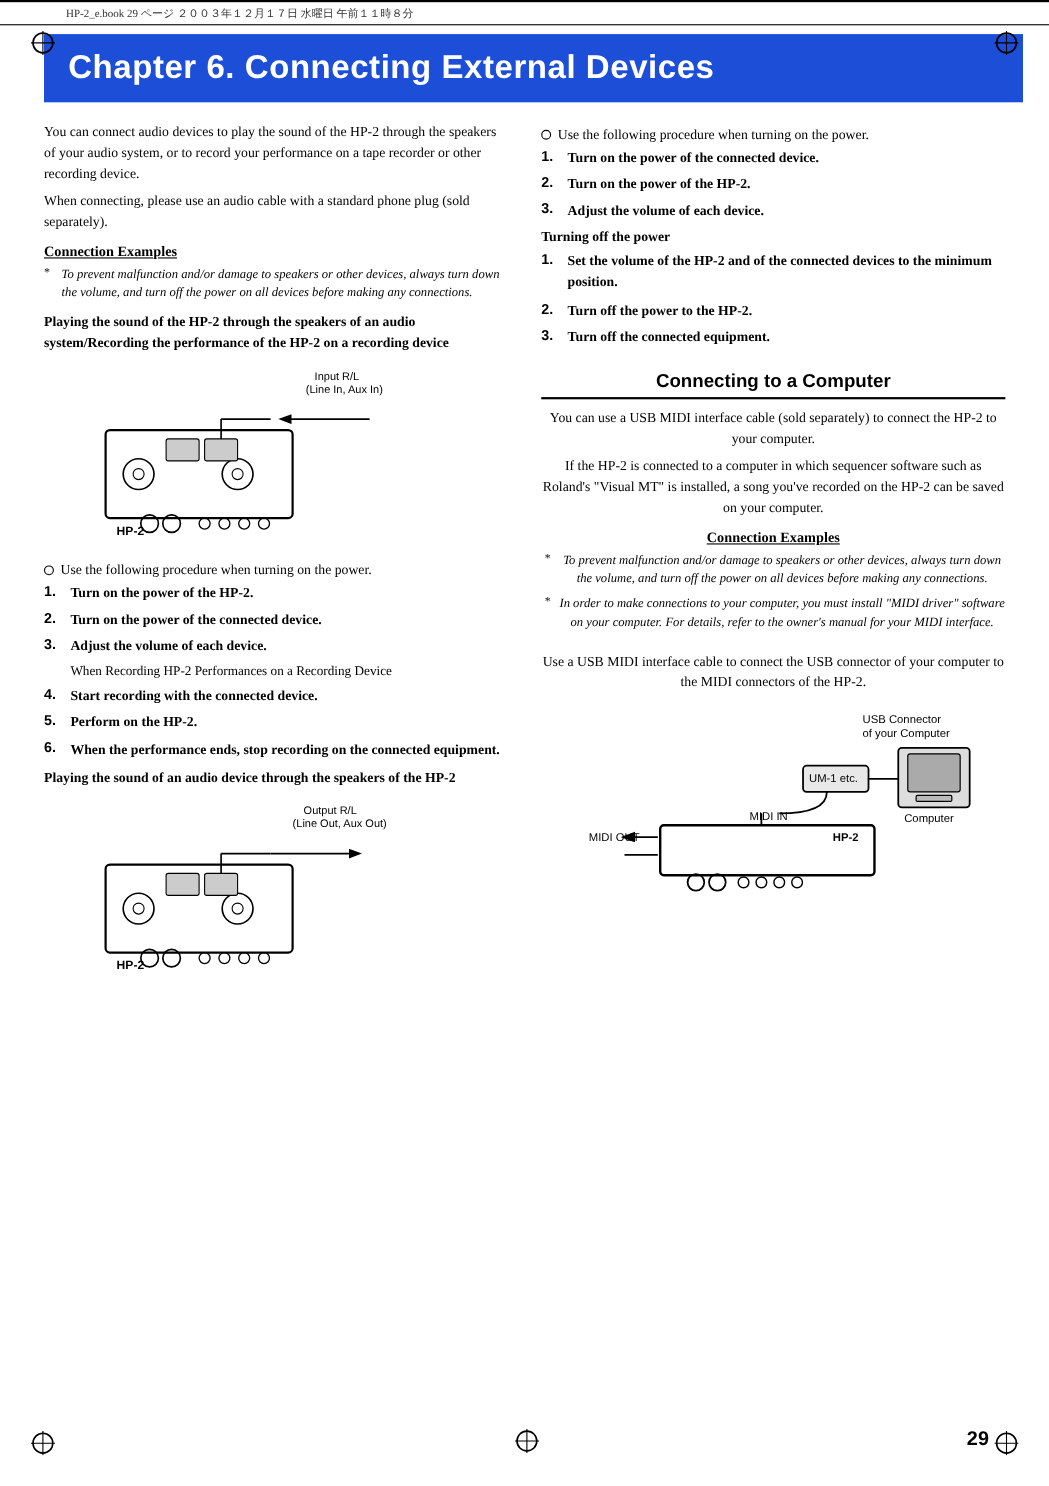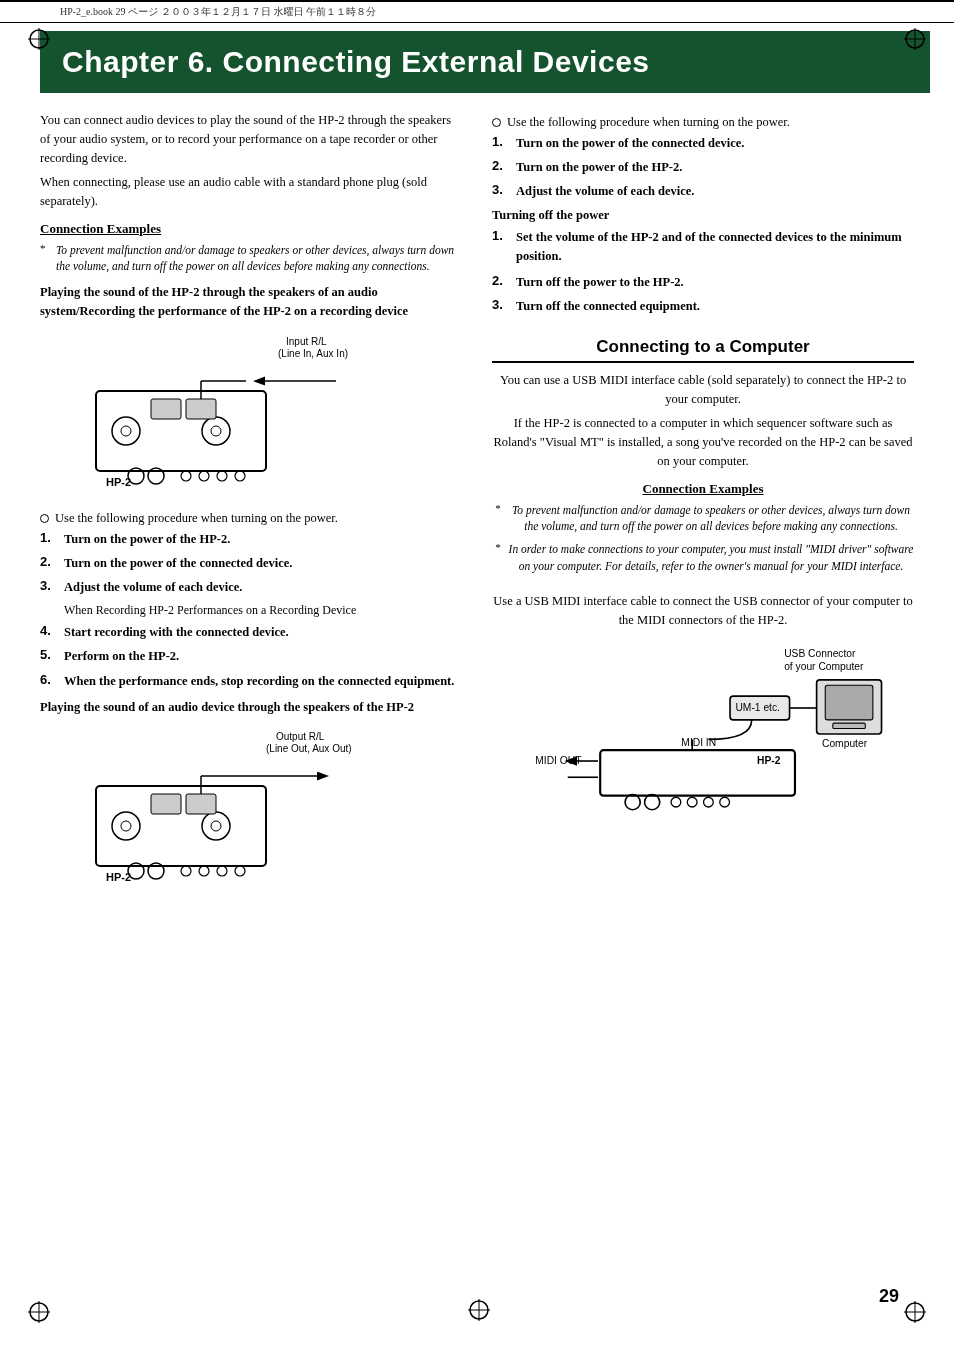--- a/index.html
+++ b/index.html
@@ -42,21 +42,21 @@
       width: 100%;
       height: 100%;
     }
     .corner-tl { top: 28px; left: 28px; }
     .corner-tr { top: 28px; right: 28px; }
     .corner-bl { bottom: 28px; left: 28px; }
     .corner-br { bottom: 28px; right: 28px; }
 
     
     .chapter-title-box {
-      background: #14532d;
+      background: #1d4ed8;
       margin: 0 24px 0 40px;
       padding: 14px 22px;
       margin-top: 8px;
     }
     .chapter-title-box h1 {
       color: #fff;
       font-size: 30px;
       font-weight: bold;
       font-family: Arial, sans-serif;
       letter-spacing: 0.5px;
@@ -153,21 +153,21 @@
     }
 
     .diagram-area svg {
       width: 100%;
       height: 100%;
     }
 
     
     .page-number {
       position: absolute;
-      bottom: 44px;
+      bottom: 32px;
       right: 55px;
       font-size: 18px;
       font-weight: bold;
       font-family: Arial, sans-serif;
     }
 
     
     .bottom-center-mark {
       position: absolute;
       bottom: 34px;

